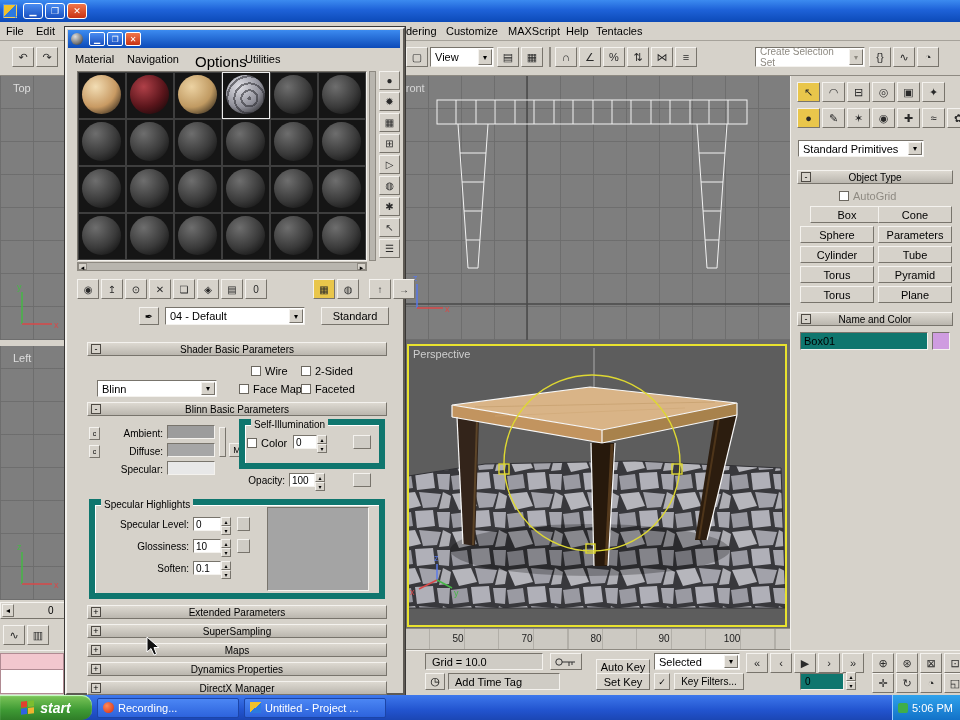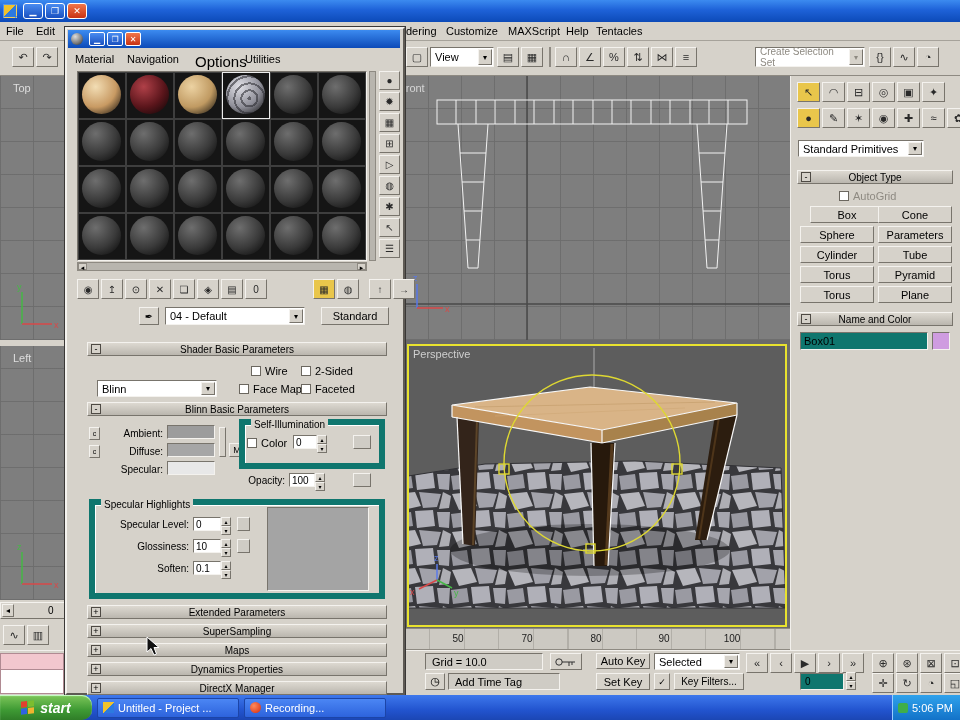--- a/index.html
+++ b/index.html
@@ -335,21 +335,21 @@
 
     <span class="sunkeng a" style="left:425px;top:2px;width:118px;height:17px;display:flex;align-items:center;padding-left:6px">
       <span>Grid = 10.0</span>
     </span>
     <span class="btn a" style="left:550px;top:2px;width:32px;height:17px">
       <svg width="24" height="12">
           <circle cx="5" cy="6" r="3.2" fill="none" stroke="#333"></circle>
           <path d="M8 6 H21 M15 6 V10 M18 6 V9" stroke="#333" fill="none"></path>
         </svg>
     </span>
-    <span class="btn a" style="left:596px;top:2px;width:54px;height:16px">Auto Key</span>
+    <span class="btn a" style="left:596px;top:8px;width:54px;height:16px">Auto Key</span>
     <span class="combo a" style="left:654px;top:2px;width:86px;height:17px">
       <span>Selected</span>
       <span class="arr">▾</span>
     </span>
     <span class="a" style="left:746px;top:2px;display:flex">
         <span class="ticon">«</span>
         <span class="ticon">‹</span>
         <span class="ticon">▶</span>
         <span class="ticon">›</span>
         <span class="ticon">»</span>
@@ -387,26 +387,26 @@
     <div class="start-btn">
       <span class="flag">
         <i style="background:#e13f2f"></i>
           <i style="background:#7bbd2f"></i>
           <i style="background:#2f63e1"></i>
           <i style="background:#f0b42f"></i>
       </span>
       <span>start</span>
     </div>
     <div class="taskbtn">
+      <span style="width:11px;height:11px;border-radius:50%;background:radial-gradient(circle at 35% 35%,#ff8a5a,#d42a10);flex:none"></span>
+      <span>Recording...</span>
+    </div>
+    <div class="taskbtn">
       <span style="width:11px;height:11px;background:linear-gradient(135deg,#f0c22c 0 50%,#2c7ae0 50% 100%);flex:none"></span>
       <span>Untitled  - Project ...</span>
-    </div>
-    <div class="taskbtn">
-      <span style="width:11px;height:11px;border-radius:50%;background:radial-gradient(circle at 35% 35%,#ff8a5a,#d42a10);flex:none"></span>
-      <span>Recording...</span>
     </div>
     <div class="tray">
       <span style="width:10px;height:10px;background:#3fae4a;border-radius:2px;flex:none"></span>
       <span>5:06 PM</span>
     </div>
   </div>
 
   <div class="mat-editor">
     <div class="me-titlebar">
       <span style="width:12px;height:12px;border-radius:50%;background:radial-gradient(circle at 35% 30%,#ddd,#777 60%,#222);margin:0 4px 0 3px;flex:none"></span>

